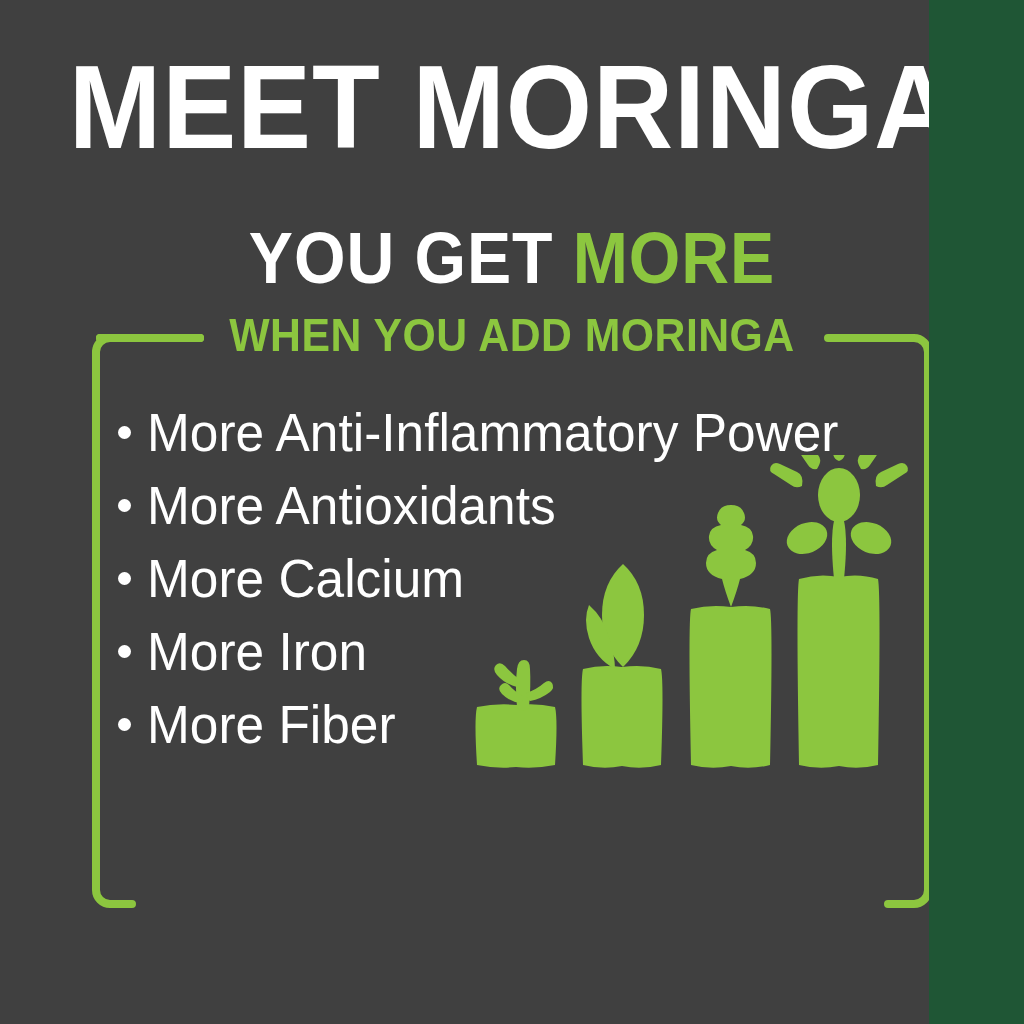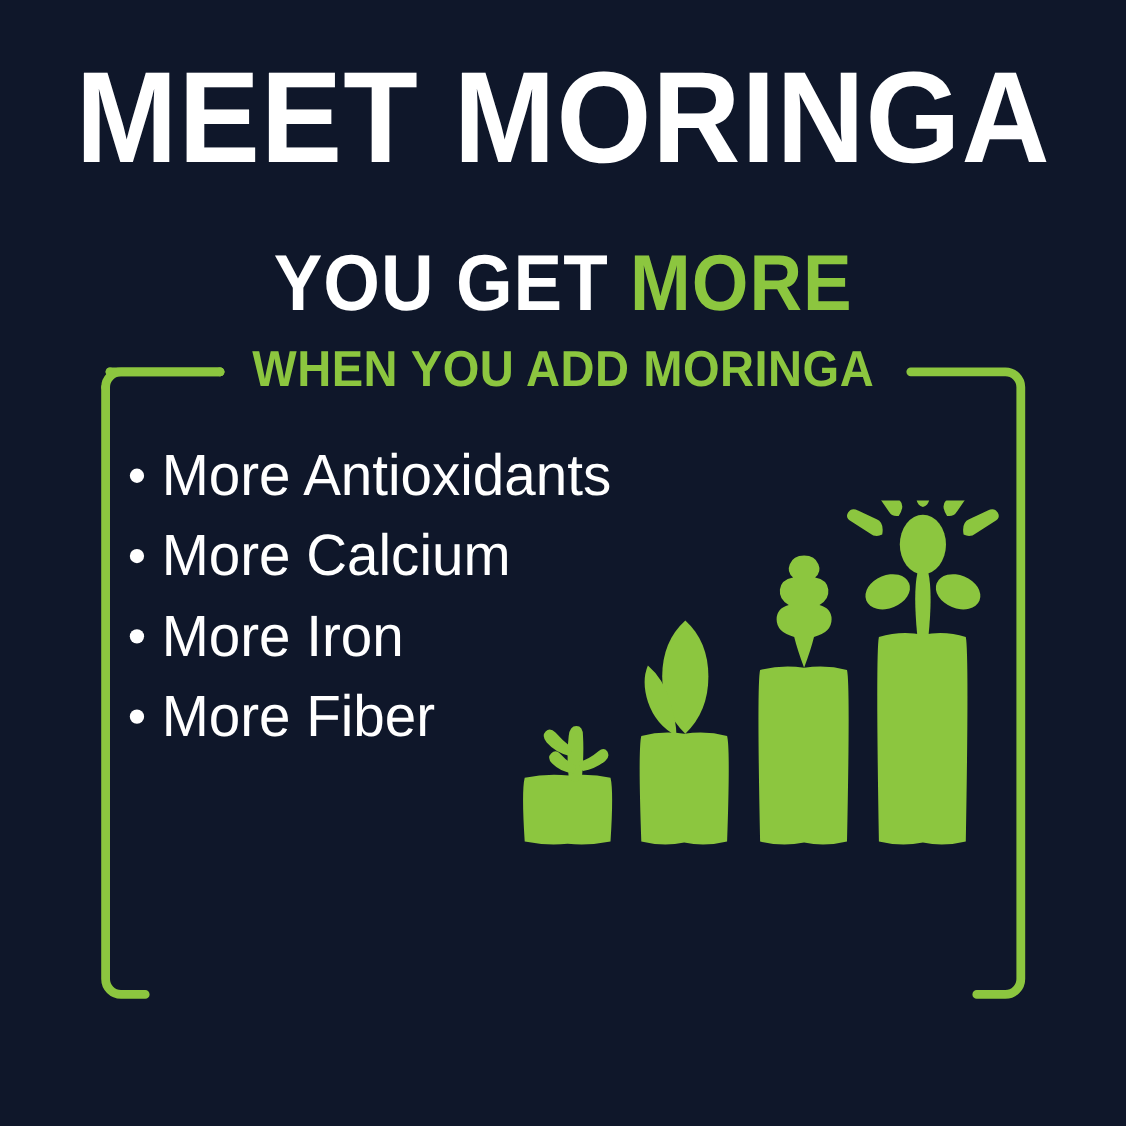--- a/index.html
+++ b/index.html
@@ -5,23 +5,23 @@
 <style>
   html, body {
     margin: 0;
     padding: 0;
     background: #1f5635;
   }
   * { box-sizing: border-box; }
 
   .poster {
     position: relative;
-    width: 1024px;
+    width: 929px;
     height: 1024px;
-    background: #0f172a;
+    background: #404040;
     overflow: hidden;
     font-family: "Liberation Sans", "DejaVu Sans", sans-serif;
   }
 
   
   .title {
     position: absolute;
     top: 48px;
     left: 0;
     width: 1024px;
@@ -196,20 +196,24 @@
         <path d="M 8 22 L 8 560 A 14 14 0 0 0 22 574 L 44 574"></path>
       </g>
     </svg>
   </div>
 
   <div class="frame-caption">WHEN YOU ADD MORINGA</div>
 
   <ul class="benefits">
     <li class="benefit">
       <span class="dot"></span>
+      <span class="btext">More Anti-Inflammatory Power</span>
+    </li>
+    <li class="benefit">
+      <span class="dot"></span>
       <span class="btext">More Antioxidants</span>
     </li>
     <li class="benefit">
       <span class="dot"></span>
       <span class="btext">More Calcium</span>
     </li>
     <li class="benefit">
       <span class="dot"></span>
       <span class="btext">More Iron</span>
     </li>

